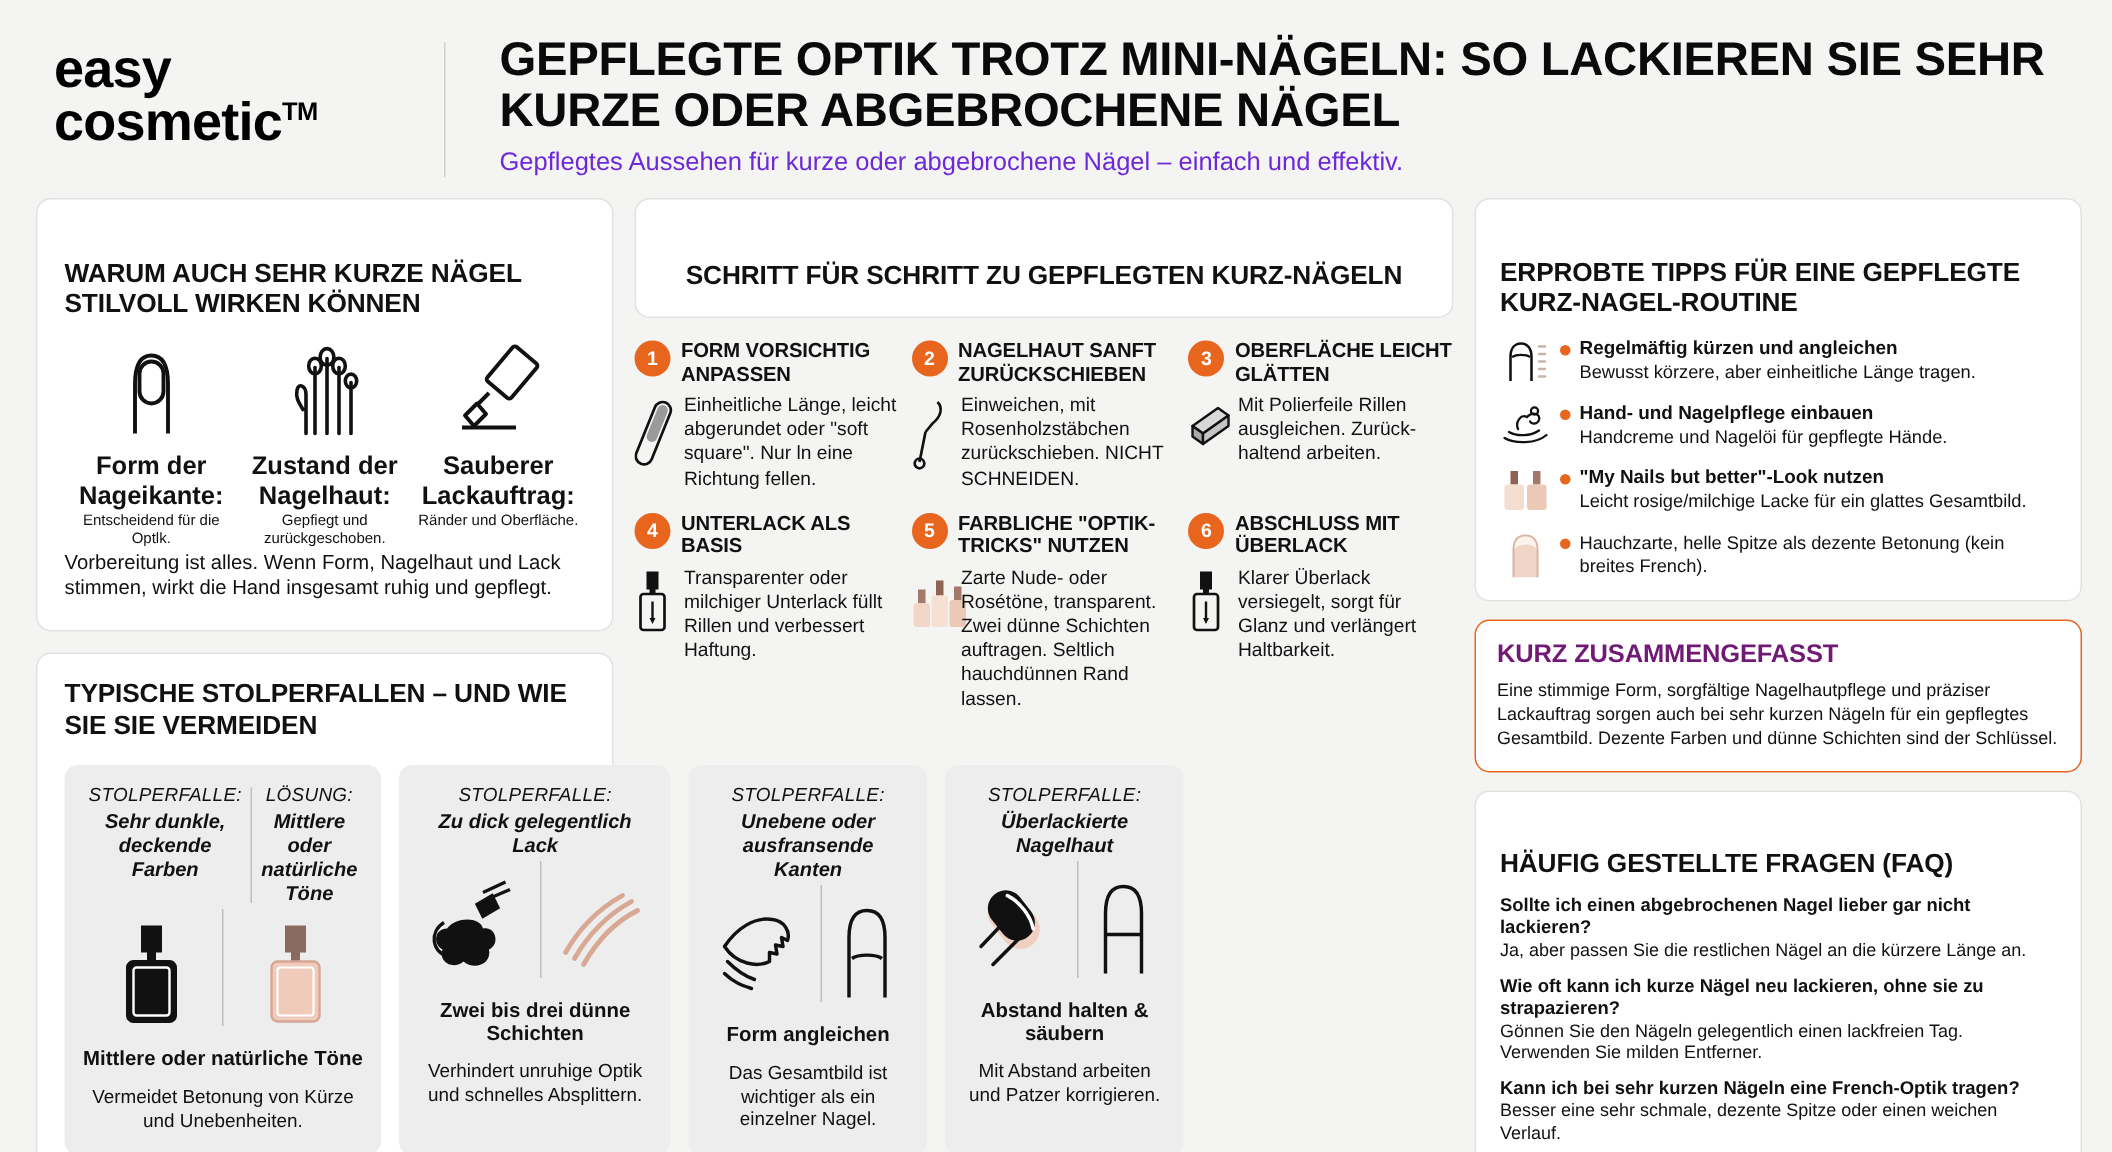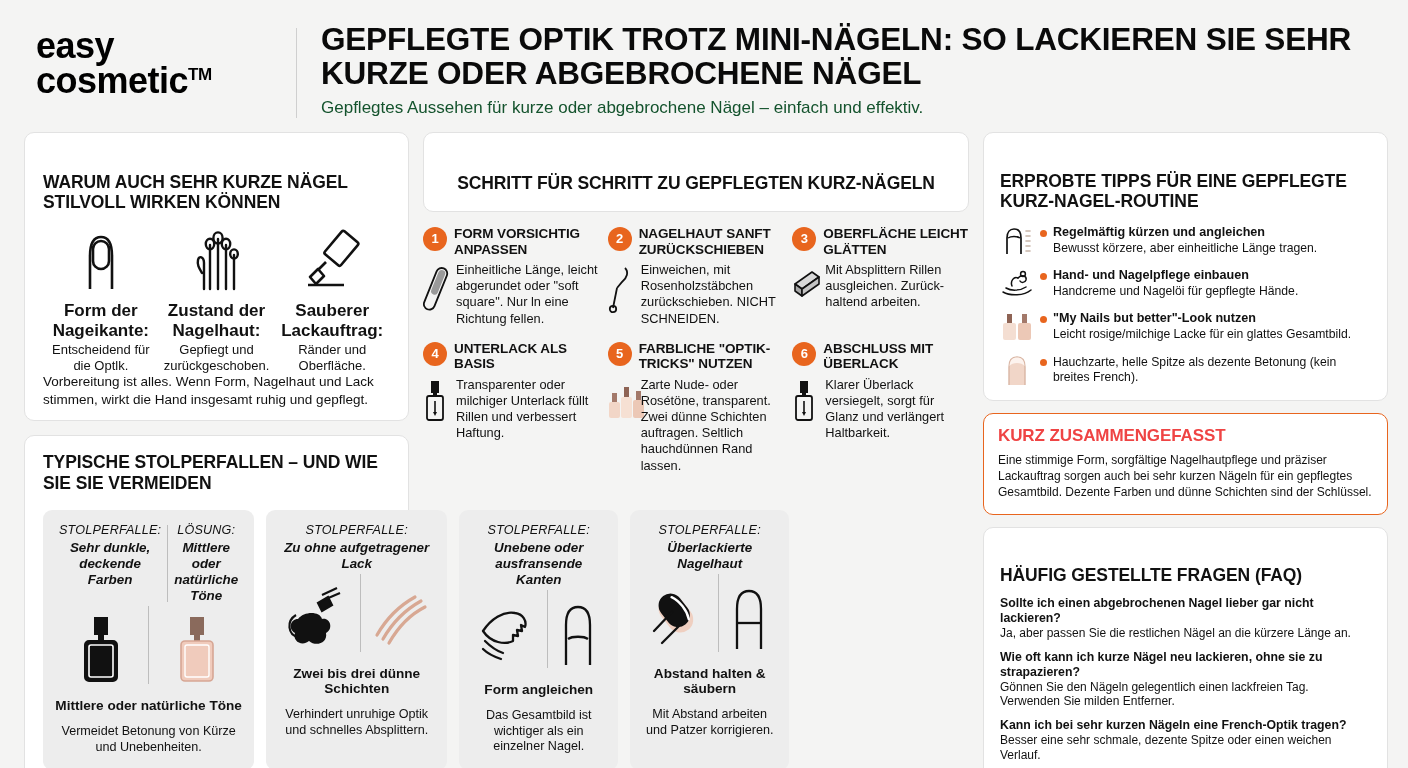--- a/index.html
+++ b/index.html
@@ -17,26 +17,26 @@
   .brand {
     width: 272px; flex: 0 0 272px;
     padding-left: 12px; padding-top: 12px;
   }
   .brand-name {
     font-weight: 700; font-size: 36px; line-height: 0.98;
     letter-spacing: -0.5px; color: #000;
   }
   .brand-name .tm { font-size: 17px; vertical-align: super; font-weight: 700; }
   .hdr-div { width: 1px; background: #cfcfcf; align-self: stretch; margin: 12px 24px 14px 0; }
-  .hdr-text { flex: 1; padding-top: 6px; }
+  .hdr-text { flex: 1; padding-top: 6px; margin-left: 12px; }
   .hdr-title {
     font-size: 31.5px; font-weight: 700; line-height: 1.08;
     letter-spacing: -0.2px; color: #0a0a0a; text-transform: uppercase;
   }
-  .hdr-sub { font-size: 17px; color: #14532d; margin-top: 8px; }
+  .hdr-sub { font-size: 17px; color: #6d28d9; margin-top: 8px; }
 
   
   .cols { display: flex; gap: 14px; padding: 0 24px; }
   .col-left  { width: 385px; flex: 0 0 385px; }
   .col-mid   { width: 546px; flex: 0 0 546px; }
   .col-right { width: 405px; flex: 0 0 405px; }
 
   .card {
     background: #fff; border: 1px solid #e2e2e2; border-radius: 10px;
   }
@@ -44,21 +44,21 @@
     font-size: 17.5px; font-weight: 700; text-transform: uppercase;
     line-height: 1.14; letter-spacing: -0.1px; margin-top: 24px;
   }
 
   
   .why { padding: 16px 18px 16px 18px; height: 289px; }
   .why-icons { display: flex; margin-top: 18px; }
   .why-item { flex: 1; text-align: center; padding: 0 4px; }
   .why-ico { height: 60px; display: flex; align-items: flex-end; justify-content: center; }
   .why-h { font-size: 17px; font-weight: 700; line-height: 1.2; margin-top: 10px; }
-  .why-p { font-size: 13px; line-height: 1.22; }
+  .why-p { font-size: 10px; line-height: 1.22; }
   .why-foot { font-size: 13.5px; line-height: 1.28; }
 
   
   .steps-head {
     padding: 17px 20px; text-align: center; margin-bottom: 14px;
   }
   .steps-head .card-title { font-size: 17.5px; }
   .steps-grid {
     display: grid; grid-template-columns: 1fr 1fr 1fr;
     column-gap: 8px; row-gap: 14px;
@@ -91,21 +91,21 @@
   .tip-txt { flex: 1; }
   .tip-h { font-size: 12.6px; font-weight: 700; line-height: 1.2; }
   .tip-p { font-size: 12.2px; line-height: 1.24; margin-top: 1px; }
 
   
   .summary {
     border: 1.6px solid #e8651e; border-radius: 10px; background: #fff;
     padding: 12px 14px 13px 14px; margin-top: 12px;
   }
   .summary-title {
-    color: #ef4444; font-size: 17px; font-weight: 700;
+    color: #701a75; font-size: 17px; font-weight: 700;
     text-transform: uppercase; letter-spacing: -0.1px;
   }
   .summary-p { font-size: 12px; line-height: 1.33; margin-top: 7px; }
 
   
   .faq { padding: 14px 16px 12px 16px; margin-top: 12px; }
   .faq-list { margin-top: 10px; }
   .faq-item { margin-bottom: 9px; }
   .faq-item:last-child { margin-bottom: 0; }
   .faq-q { font-size: 12.3px; font-weight: 700; line-height: 1.22; }
@@ -242,21 +242,21 @@
               </div>
             </div>
             <div class="pit-sol">Mittlere oder natürliche Töne</div>
             <div class="pit-note">Vermeidet Betonung von Kürze und Unebenheiten.</div>
           </div>
 
           <div class="pit-card">
             <div class="pit-cols">
               <div class="pit-half" style="flex:1">
                 <div class="pit-lbl">STOLPERFALLE:</div>
-                <div class="pit-strong">Zu ohne aufgetragener Lack</div>
+                <div class="pit-strong">Zu dick gelegentlich Lack</div>
               </div>
             </div>
             <div class="pit-cols">
               <div class="pit-half pit-art">
                 <svg width="72" height="66" viewBox="0 0 72 66">
                   <g stroke="#111" stroke-width="2.2" fill="none">
                     <path d="M40 10 L55 3"></path>
                       <path d="M44 14 L58 8"></path>
                     <path d="M36 18 L46 12 L50 20 L40 26 Z" fill="#111"></path>
                   </g>
@@ -397,21 +397,21 @@
           <div class="step-body">
             <div class="step-ico">
               <svg width="30" height="40" viewBox="0 0 30 40">
                 <g stroke="#111" stroke-width="1.6" stroke-linejoin="round">
                   <path d="M3 20 L20 8 L27 13 L10 25 Z" fill="#d9d9d9"></path>
                   <path d="M3 20 L3 27 L10 32 L10 25 Z" fill="#a8a8a8"></path>
                   <path d="M10 25 L27 13 L27 20 L10 32 Z" fill="#c4c4c4"></path>
                 </g>
               </svg>
             </div>
-            <div class="step-text">Mit Absplittern Rillen ausgleichen. Zurück-haltend arbeiten.</div>
+            <div class="step-text">Mit Polierfeile Rillen ausgleichen. Zurück-haltend arbeiten.</div>
           </div>
         </div>
 
         <div class="step">
           <div class="step-head">
             <div class="badge">4</div>
             <div class="step-title">UNTERLACK ALS BASIS</div>
           </div>
           <div class="step-body">
             <div class="step-ico">

